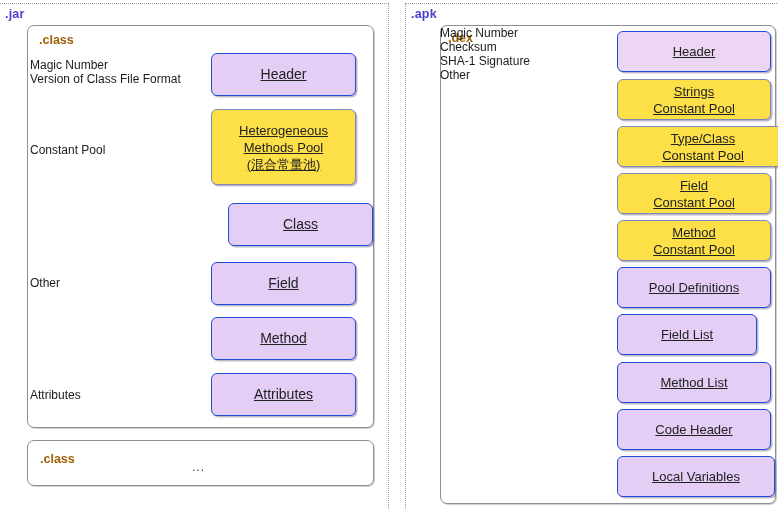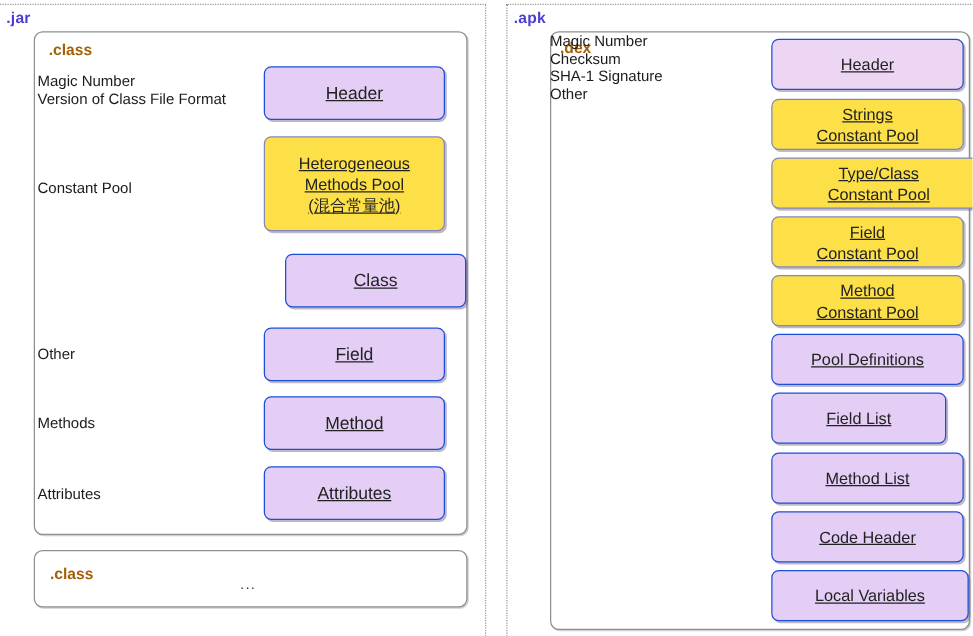--- a/index.html
+++ b/index.html
@@ -105,21 +105,20 @@
   <div class="panel" id="panel-jar"></div>
   <div class="panel-label" id="label-jar">.jar</div>
 
   <div class="container" id="container-class"></div>
   <div class="container-label" id="label-class">.class</div>
 
   <div class="annot" style="left:30px;top:58px;width:174px;">Magic Number
 Version of Class File Format</div>
   <div class="annot" style="left:30px;top:143px;width:174px;">Constant Pool</div>
   <div class="annot" style="left:30px;top:276px;width:174px;">Other</div>
-  <div class="annot" style="left:30px;top:331px;width:174px;">Methods</div>
   <div class="annot" style="left:30px;top:388px;width:174px;">Attributes</div>
 
   <div class="box purple sz-l" style="left:211px;top:53px;width:145px;height:43px;">Header</div>
   <div class="box blue sz-m" style="left:211px;top:109px;width:145px;height:76px;">Heterogeneous
 Methods Pool
 (混合常量池)</div>
   <div class="box purple sz-l" style="left:211px;top:203px;width:145px;height:43px;margin-left:17px;">Class</div>
   <div class="box purple sz-l" style="left:211px;top:262px;width:145px;height:43px;">Field</div>
   <div class="box purple sz-l" style="left:211px;top:317px;width:145px;height:43px;">Method</div>
   <div class="box purple sz-l" style="left:211px;top:373px;width:145px;height:43px;">Attributes</div>

